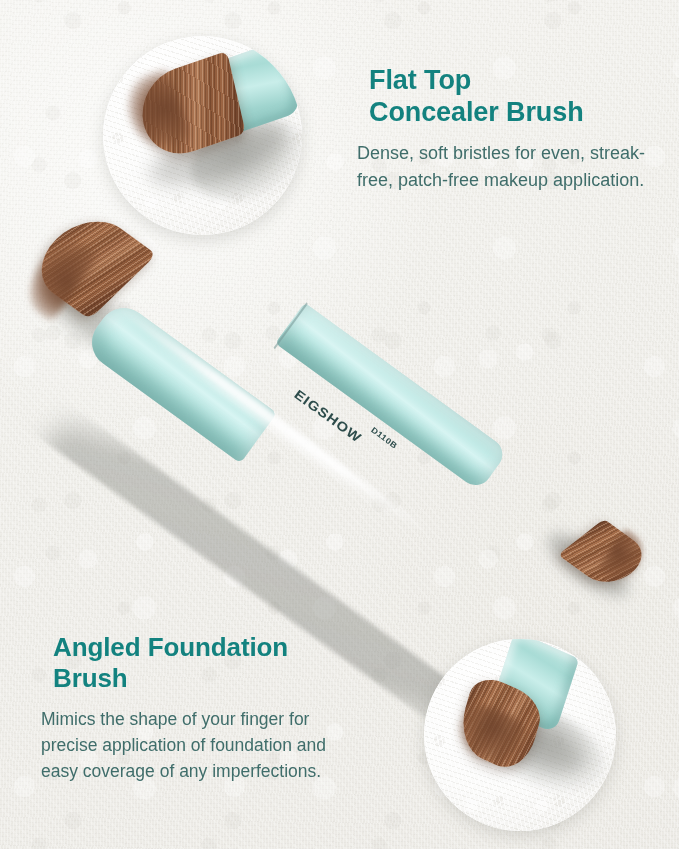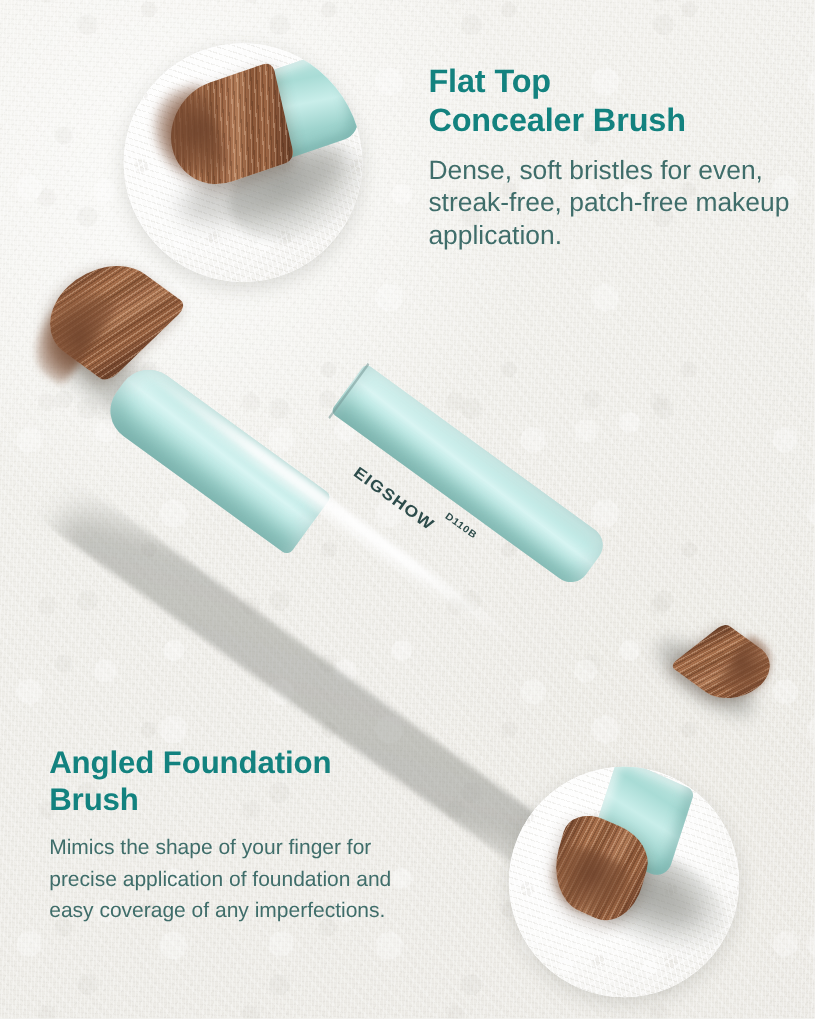--- a/index.html
+++ b/index.html
@@ -50,42 +50,42 @@
       radial-gradient(circle at 88% 66%, rgba(170,168,160,.16) 0 8px, rgba(0,0,0,0) 9px),
       radial-gradient(circle at 18% 85%, rgba(255,255,255,.6) 0 11px, rgba(0,0,0,0) 12px),
       radial-gradient(circle at 55% 90%, rgba(172,170,162,.15) 0 7px, rgba(0,0,0,0) 8px);
     background-size: 190px 190px, 150px 150px, 210px 210px, 170px 170px,
                      200px 200px, 160px 160px, 180px 180px, 220px 220px;
   }
 
   
   .callout { position: absolute; }
   .callout h2 {
-    margin: 0;
+    margin: 12px;
     font-weight: bold;
     letter-spacing: -0.1px;
   }
   .callout p {
     margin: 0;
     font-weight: normal;
   }
 
   #callout-top {
     left: 357px;
     top: 52px;
     width: 306px;
   }
   #callout-top h2 {
     font-size: 27px;
     line-height: 32px;
     color: #13827f;
   }
   #callout-top p {
     margin-top: 12px;
-    font-size: 22px;
+    font-size: 18px;
     line-height: 27px;
     color: #3f6d6a;
   }
 
   #callout-bottom {
     left: 41px;
     top: 620px;
     width: 312px;
   }
   #callout-bottom h2 {

